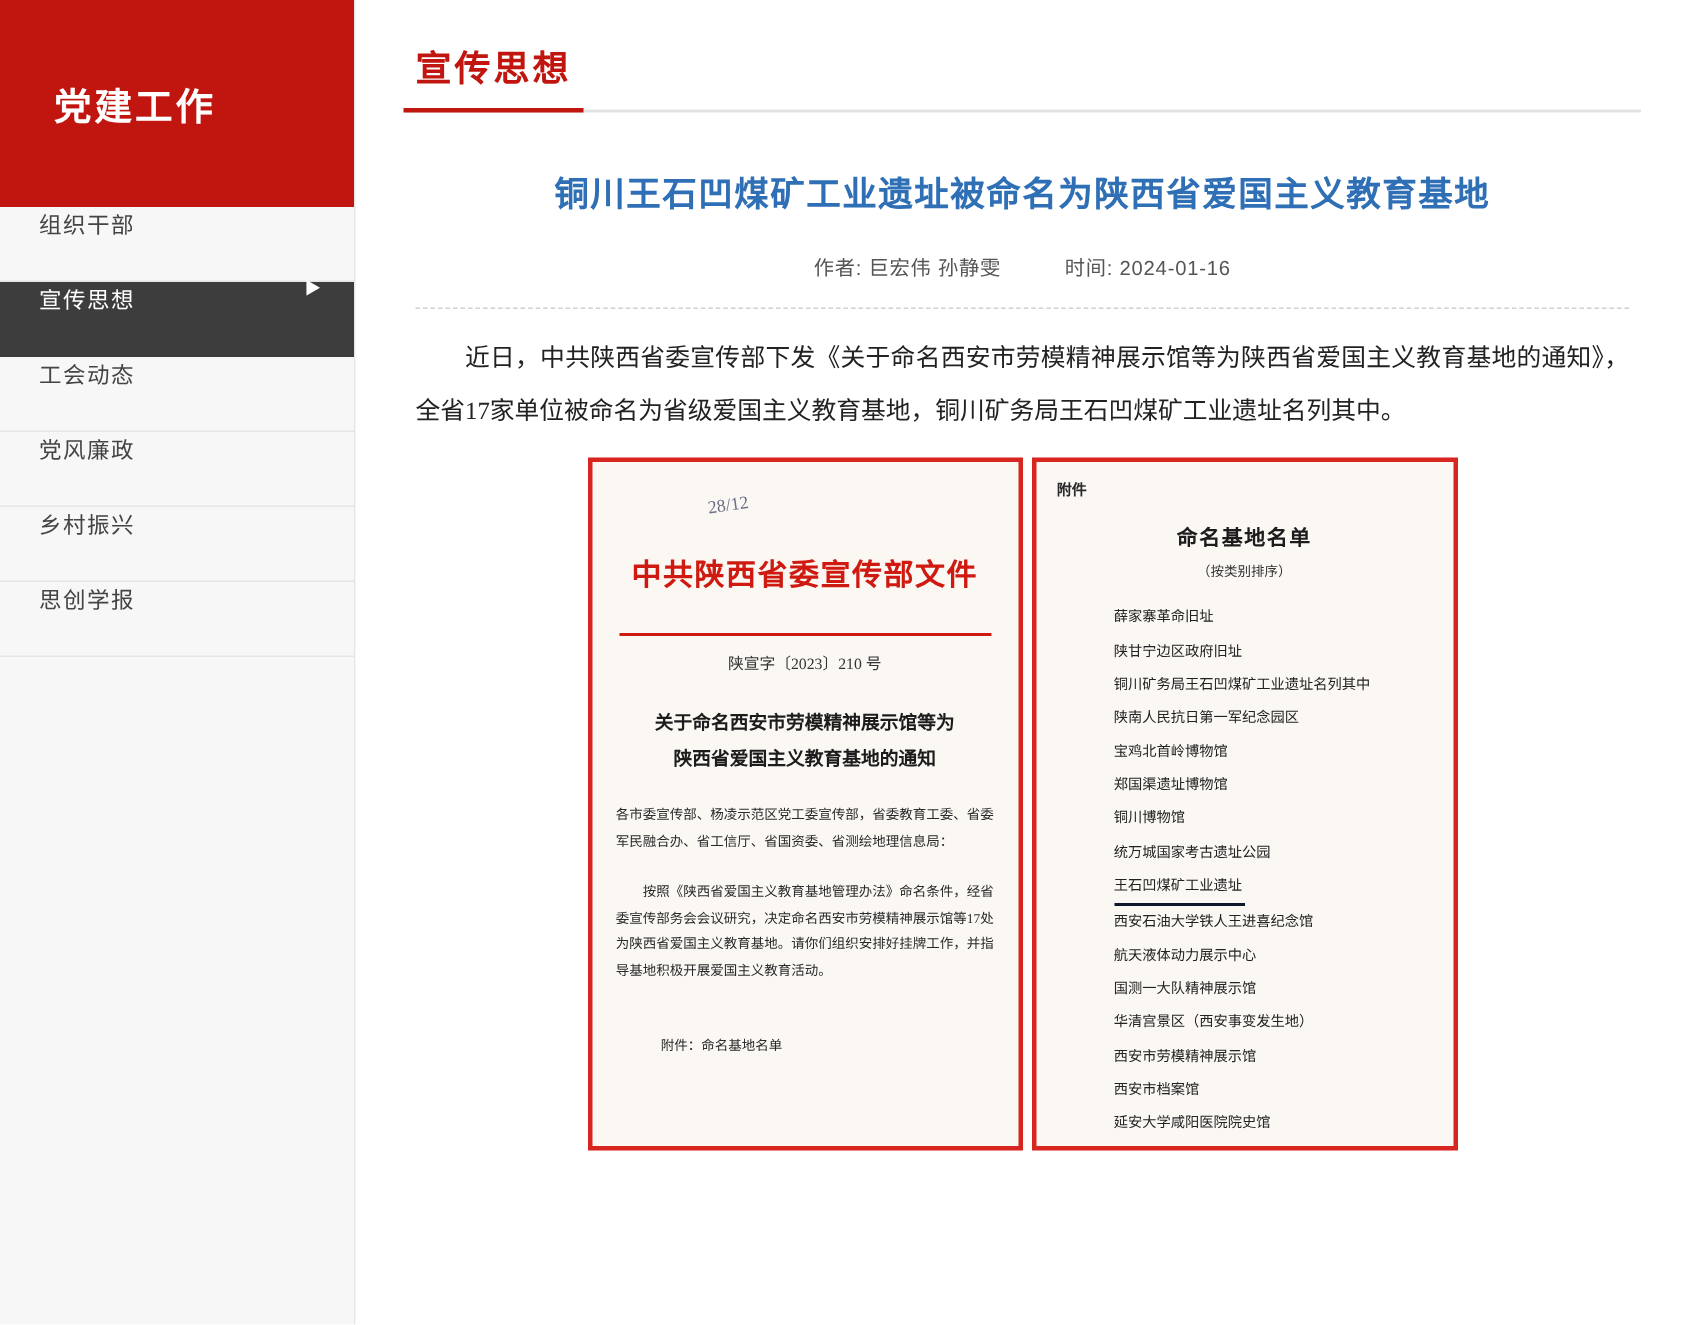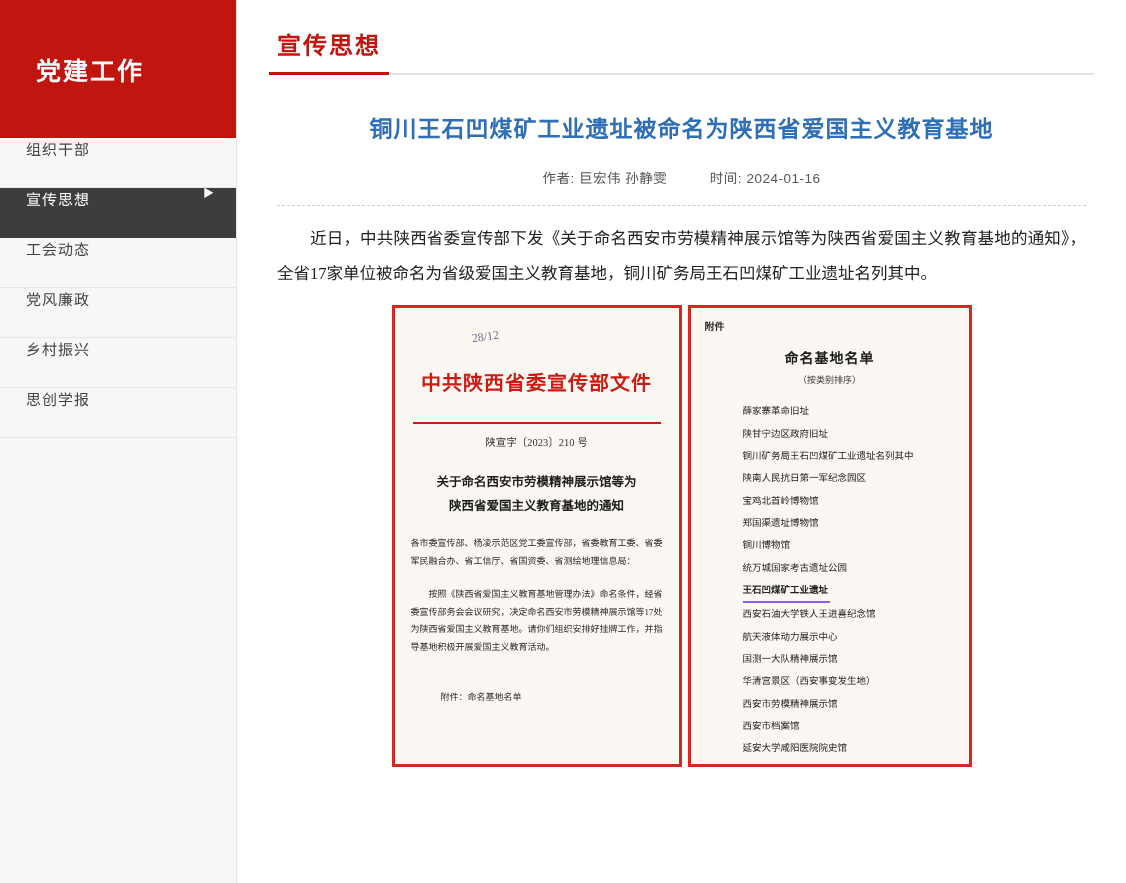--- a/index.html
+++ b/index.html
@@ -249,24 +249,23 @@
   }
   .name-list li {
     font-size: 9.5px;
     color: #222;
     line-height: 2.35;
     font-family: "Liberation Serif", serif;
     position: relative;
     white-space: nowrap;
   }
   .name-list li.marked {
-    border-bottom: 2px solid #8b5cf6;
+    border-bottom: 2px solid #0f172a;
     display: inline-block;
     padding-right: 2px;
-    font-weight: bold;
   }
 </style>
 </head>
 <body>
 
 <div class="page">
 
   <aside class="sidebar">
     <div class="sidebar-header">
       <span class="sidebar-title">党建工作</span>

